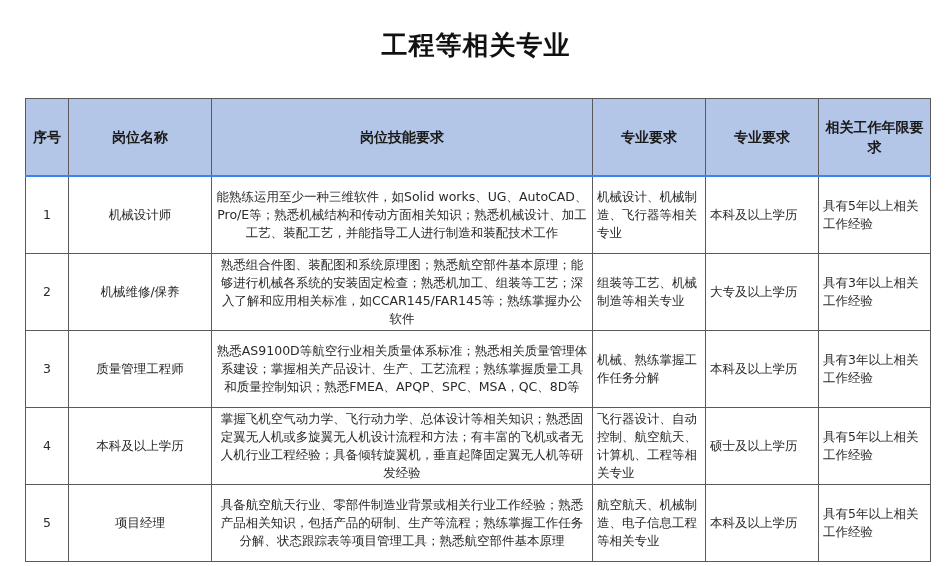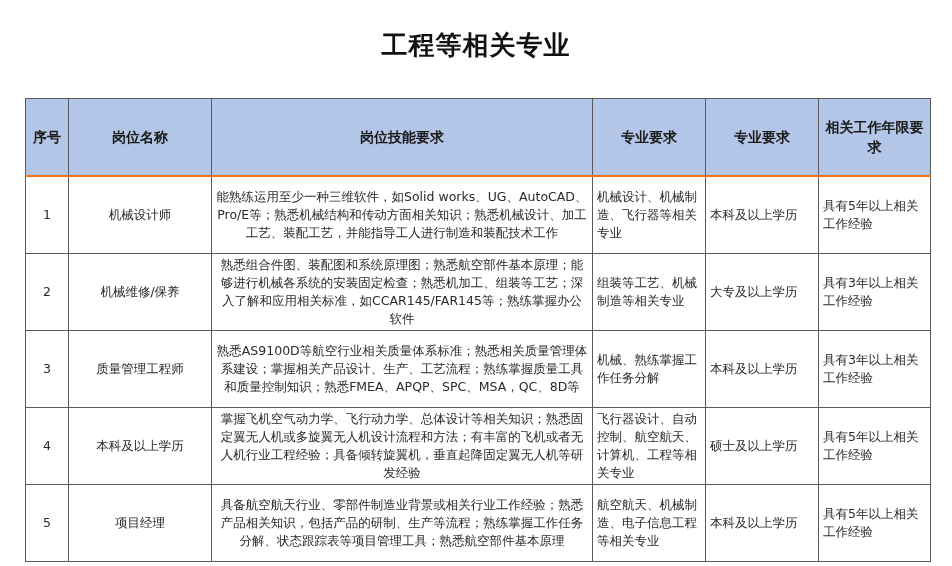--- a/index.html
+++ b/index.html
@@ -44,21 +44,21 @@
   table.job-table thead th {
     background: #b4c6e7;
     height: 76px;
     font-weight: bold;
     font-size: 14px;
     text-align: center;
     color: #1a1a1a;
     line-height: 20px;
   }
   table.job-table thead tr {
-    border-bottom: 2px solid #f97316;
+    border-bottom: 2px solid #3b82f6;
   }
   table.job-table tbody td {
     height: 76px;
     font-size: 12.5px;
     line-height: 18px;
     color: #2a2a2a;
   }
   td.c-index, td.c-title {
     text-align: center;
   }

